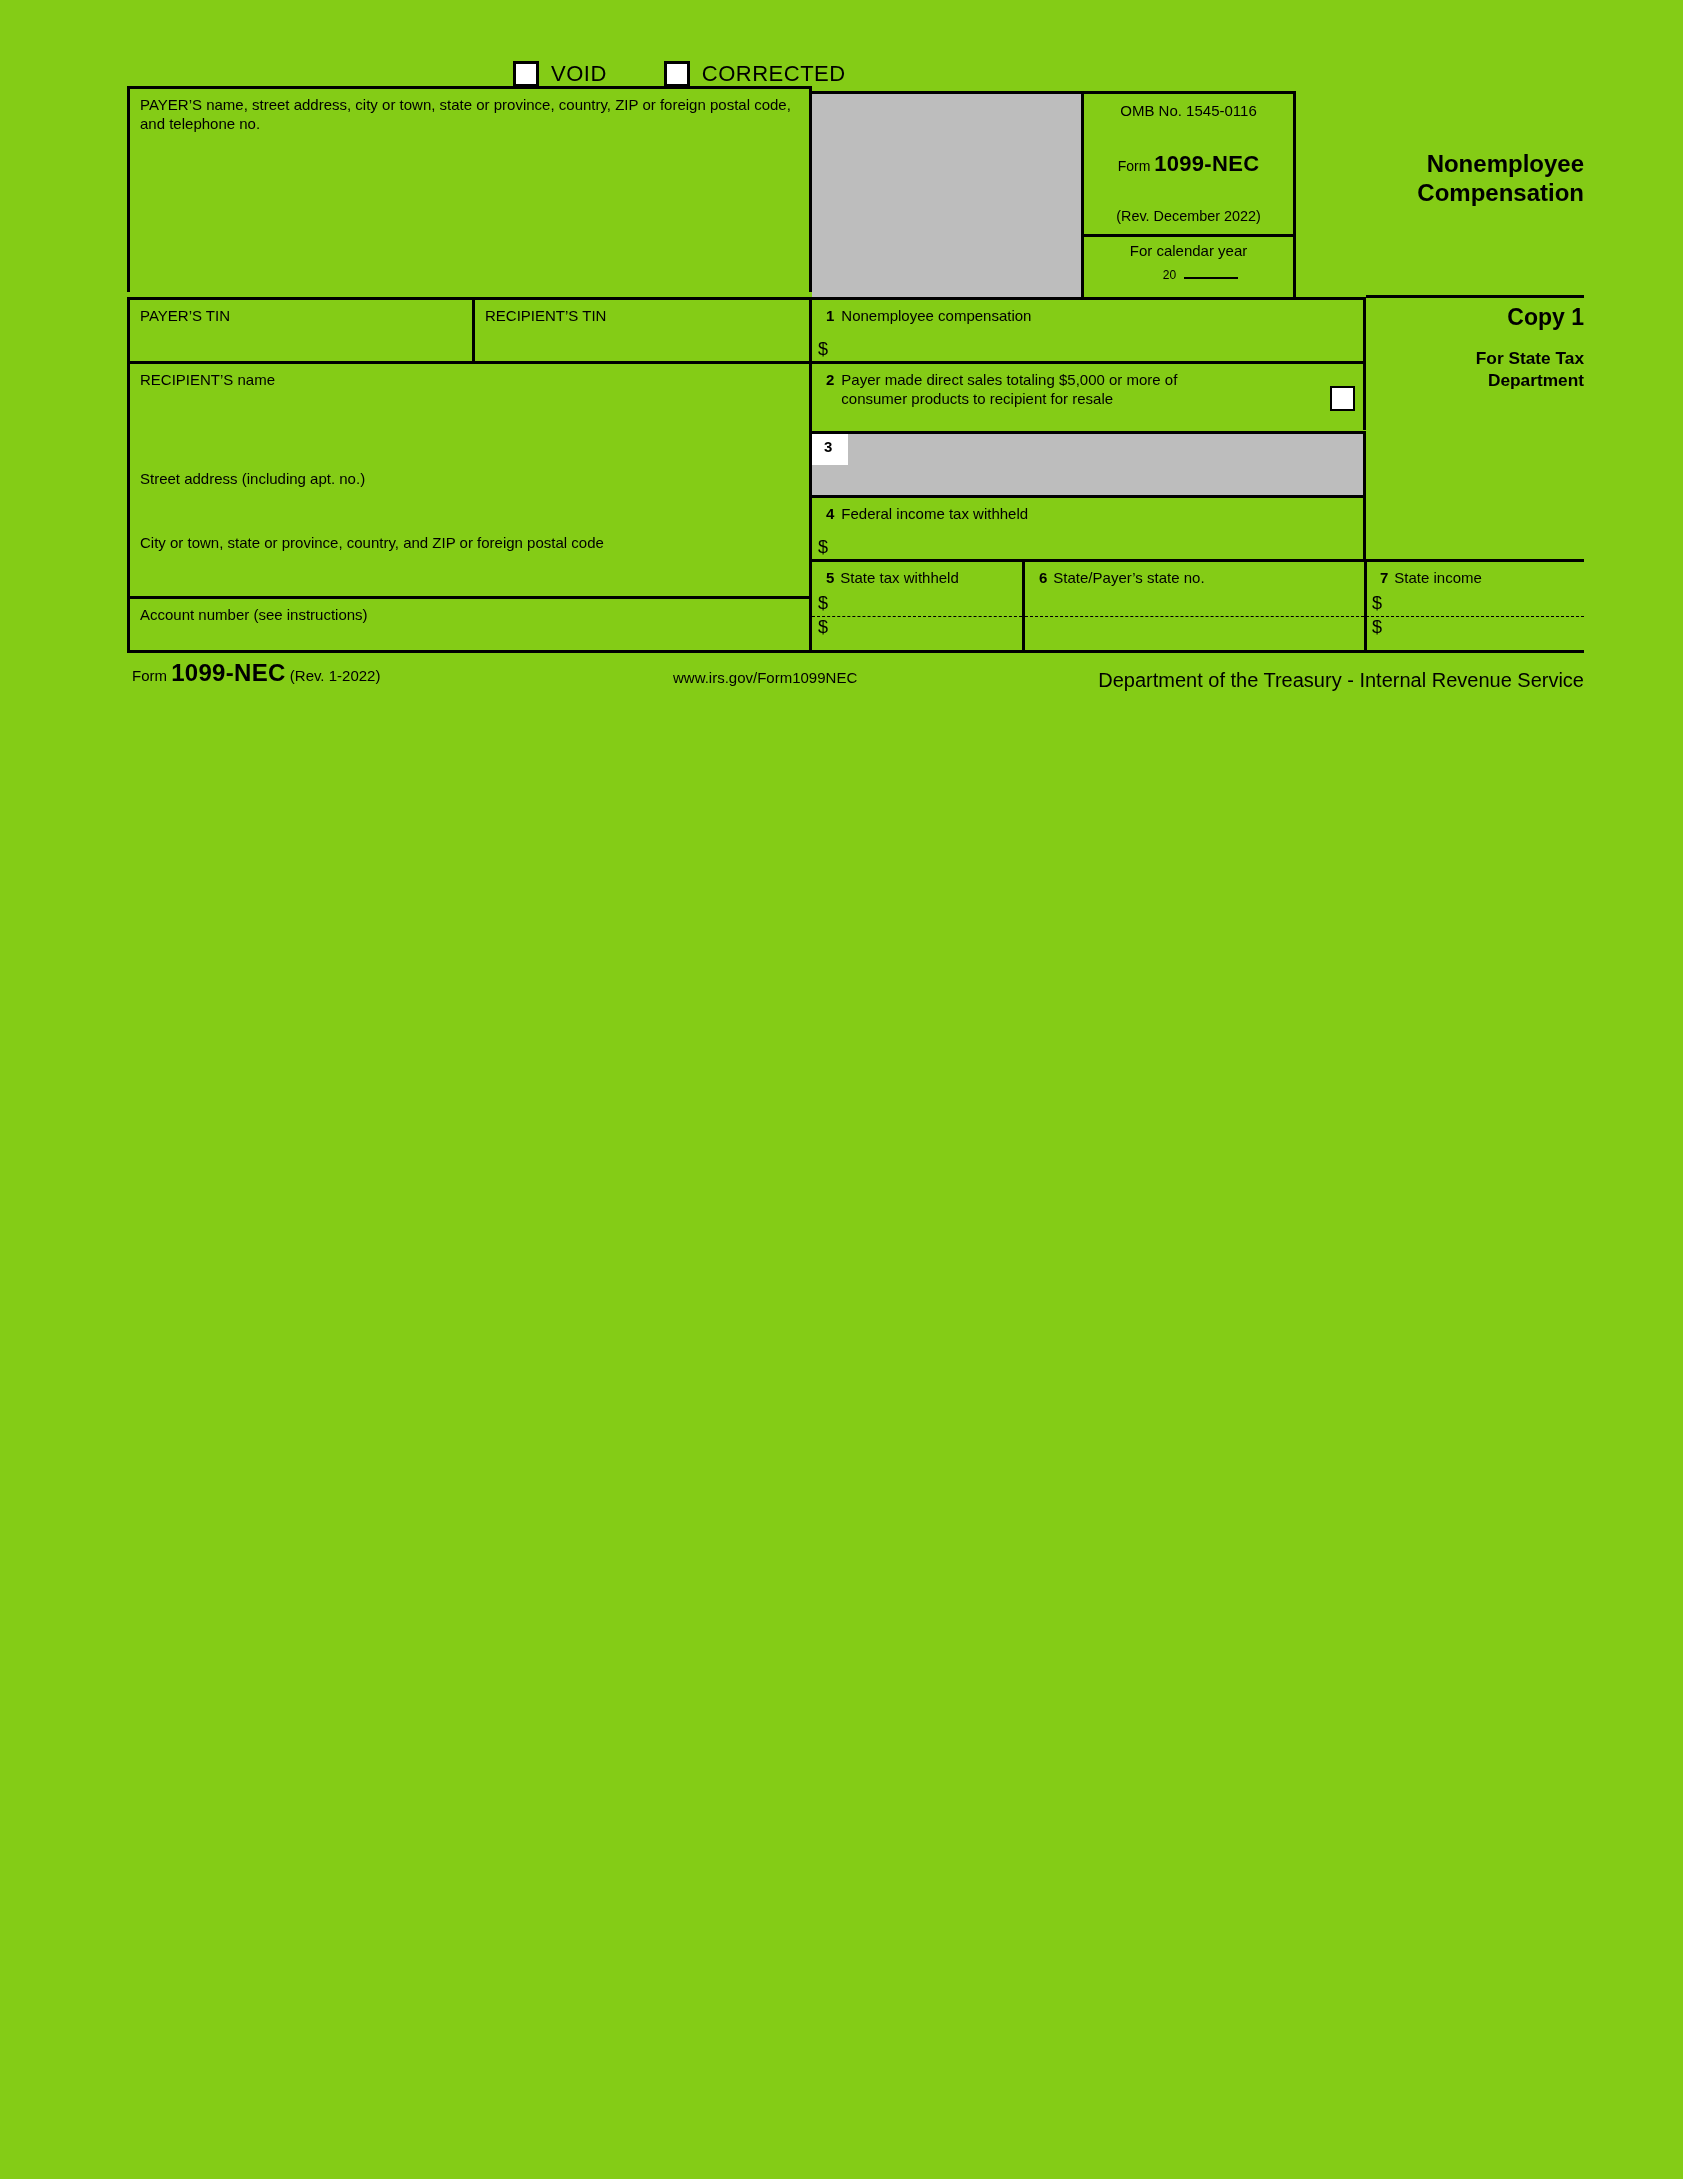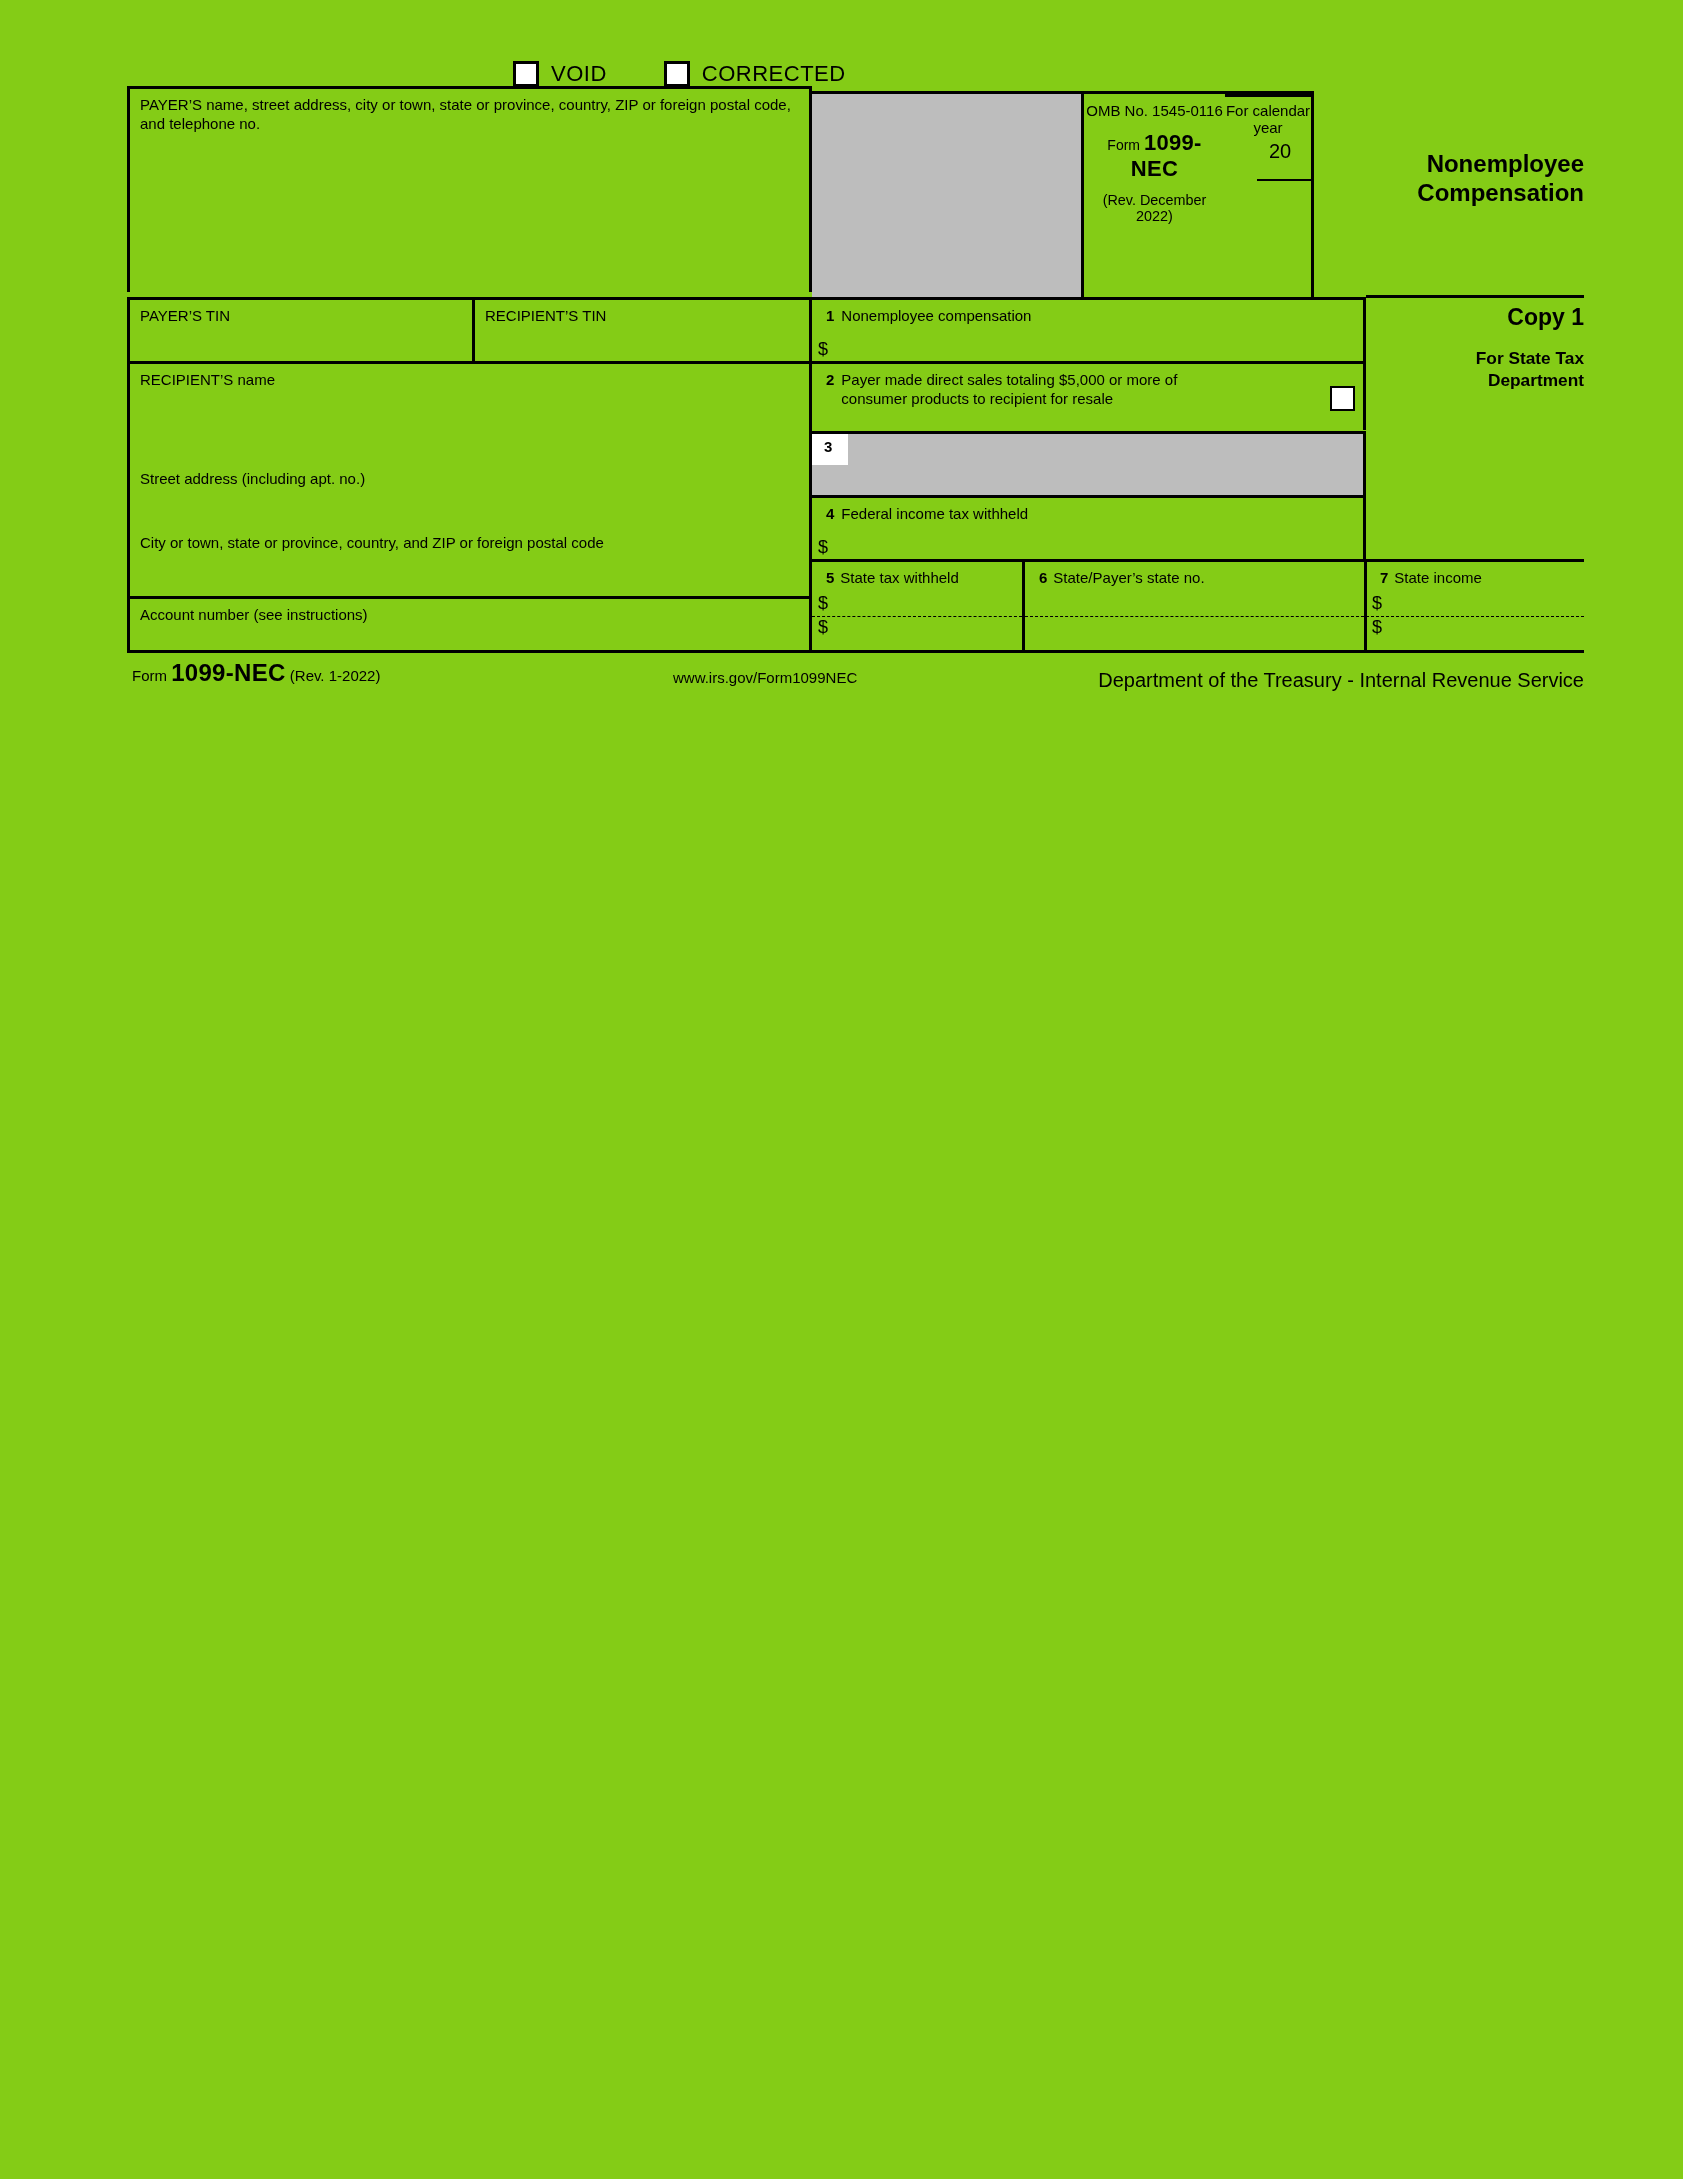--- a/index.html
+++ b/index.html
@@ -20,28 +20,28 @@
 
   
   .chkrow { position:absolute; top:61px; left:513px; display:flex; align-items:center; }
   .chk { width:26px; height:26px; border:3px solid #000; box-sizing:border-box; background:#fff; }
   .chklbl { font-size:22px; margin-left:12px; letter-spacing:0.5px; }
   .chkgap { width:57px; }
 
   
   .payer-box   { left:127px; top:86px;  width:685px; height:206px; }
   .gray-top    { left:812px; top:91px;  width:272px; height:206px; background:#bdbdbd; }
-  .omb-box     { left:1084px; top:91px; width:230px; height:206px; display:flex; flex-direction:row; }
+  .omb-box     { left:1084px; top:91px; width:212px; height:206px; display:flex; flex-direction:column; }
   .omb-upper   { height:140px; box-sizing:border-box; display:flex; flex-direction:column; justify-content:space-between; text-align:center; padding:8px 2px 10px 2px; }
   .omb-no      { font-size:15px; }
   .omb-formline{ font-size:14px; }
   .omb-formline b { font-size:22px; letter-spacing:0.3px; }
   .omb-rev     { font-size:14.4px; }
   .omb-lower   { border-top:3px solid #000; flex:1; text-align:center; padding-top:5px; font-size:15px; }
-  .yearline    { margin-top:4px; font-size:20px;padding-left:24px; }
+  .yearline    { margin-top:4px; font-size:12px;padding-left:24px; }
   .yearblank   { display:inline-block; width:54px; border-bottom:2px solid #000; height:14px; margin-left:8px; }
 
   .title-area  { left:1287px; top:150px; width:297px; text-align:right; font-weight:bold; font-size:24px; line-height:1.2; }
 
   .payer-tin     { left:127px; top:297px; width:348px; height:64px; }
   .recipient-tin { left:475px; top:297px; width:337px; height:64px; }
 
   .box1 { left:812px; top:297px; width:554px; height:64px; }
   .boxlabel { display:flex; gap:7px; padding:6px 0 0 14px; }
   .amount { position:absolute; left:6px; bottom:1px; }

